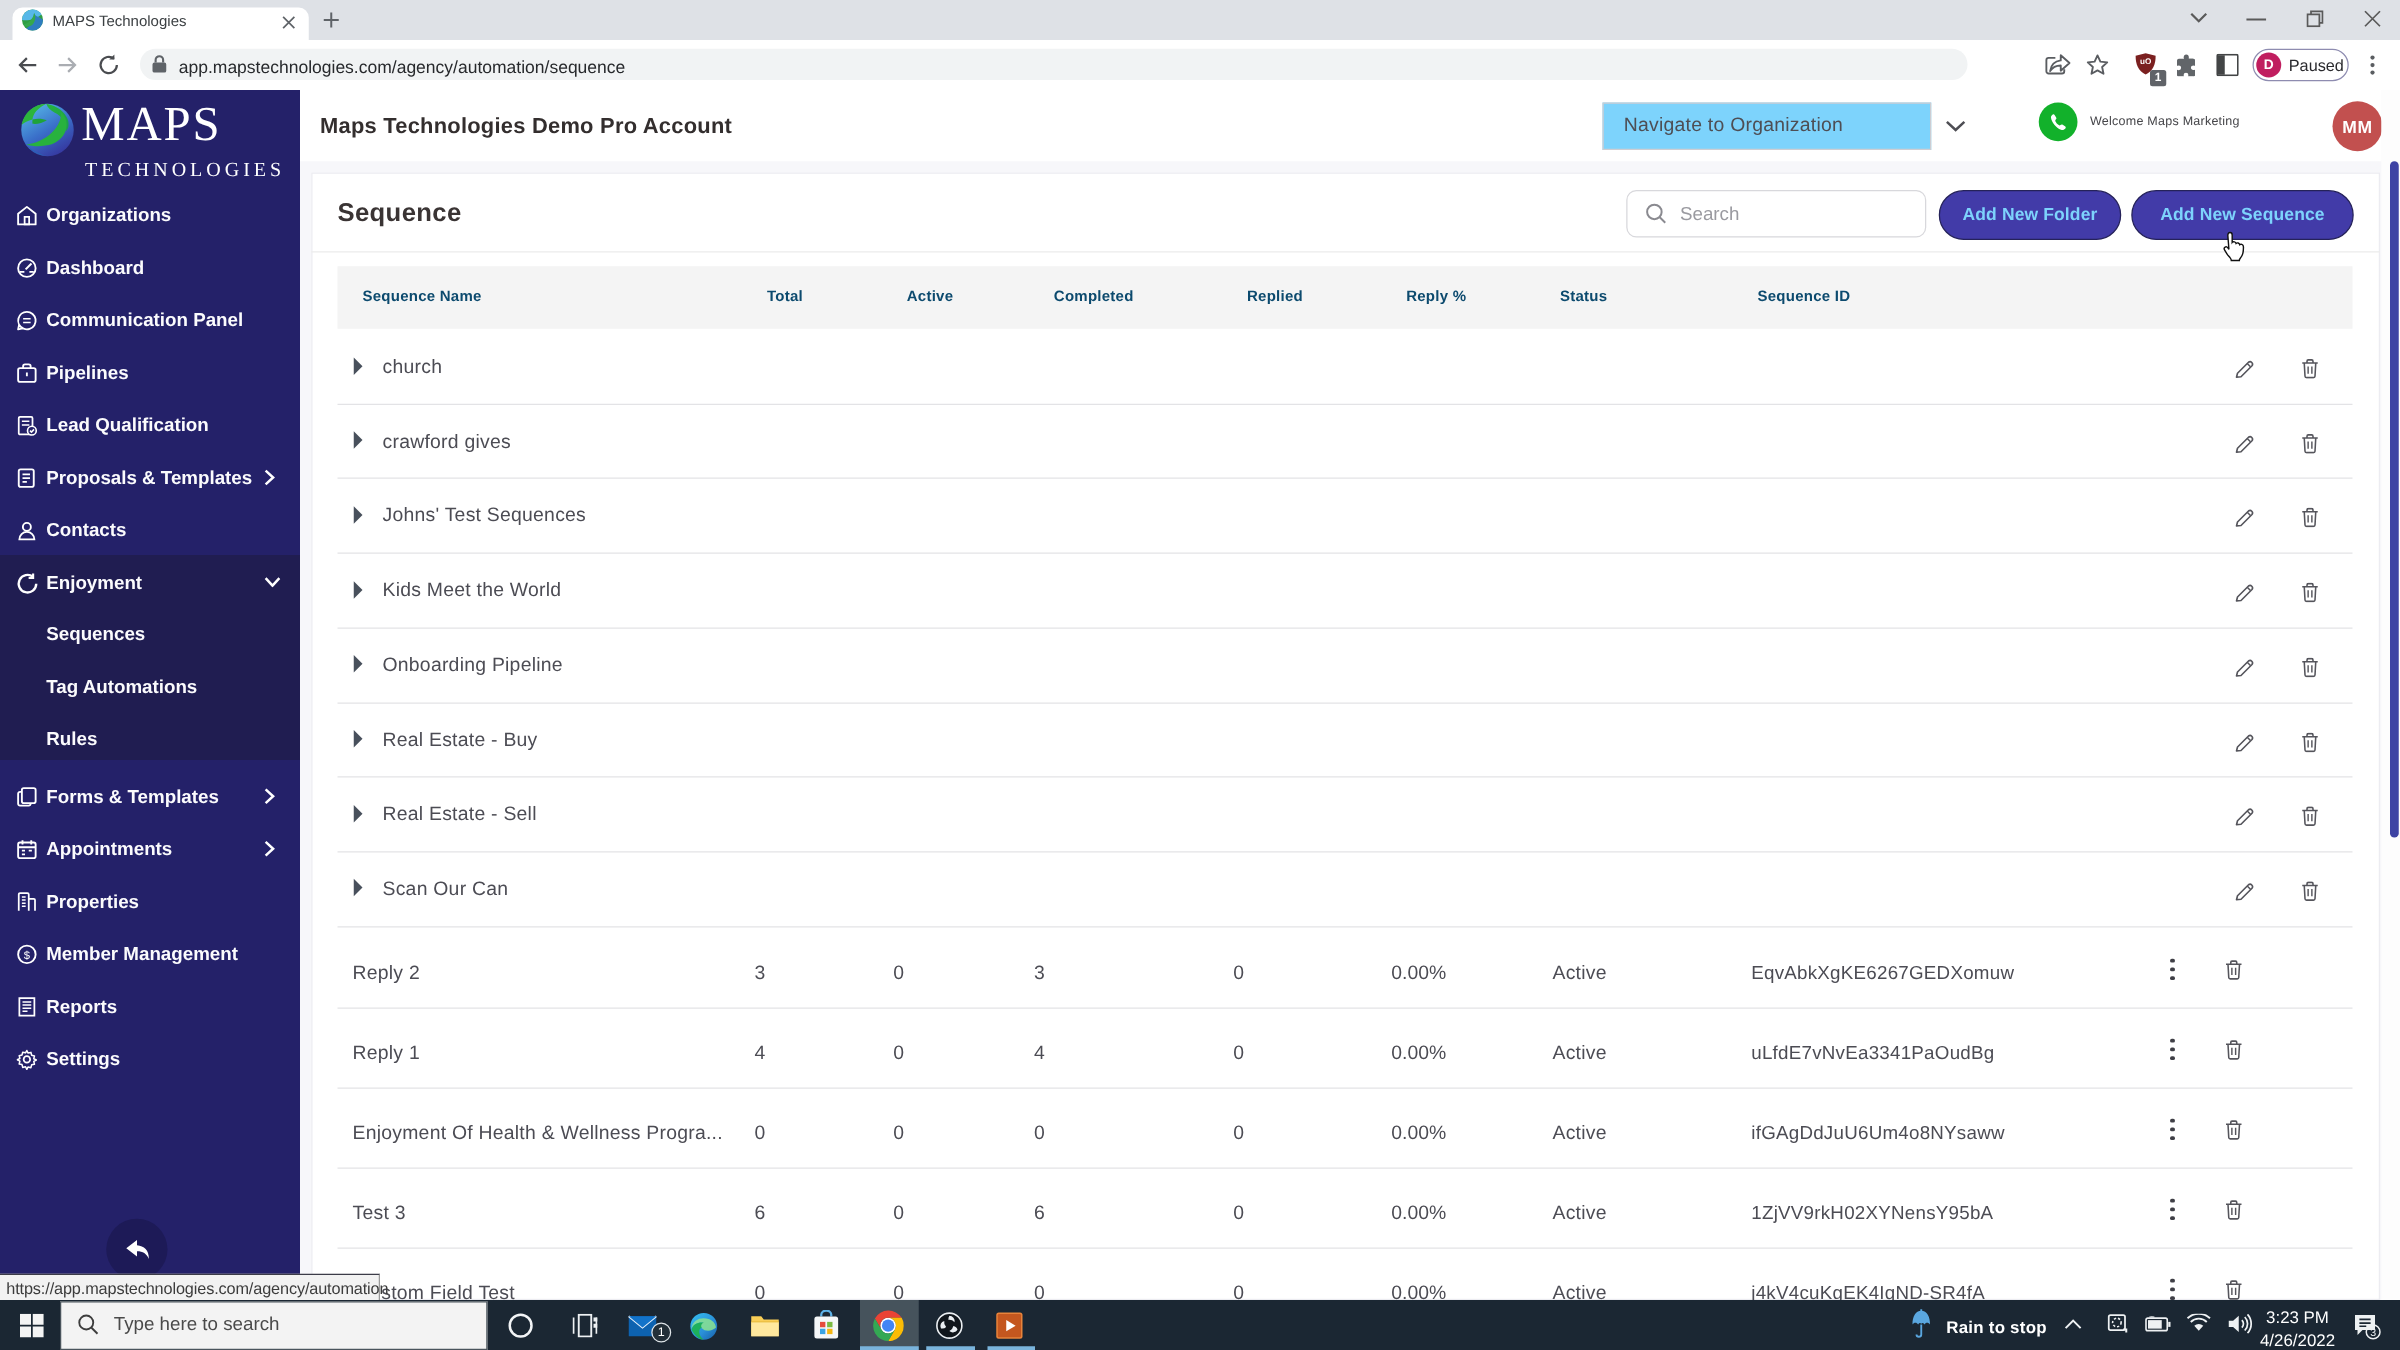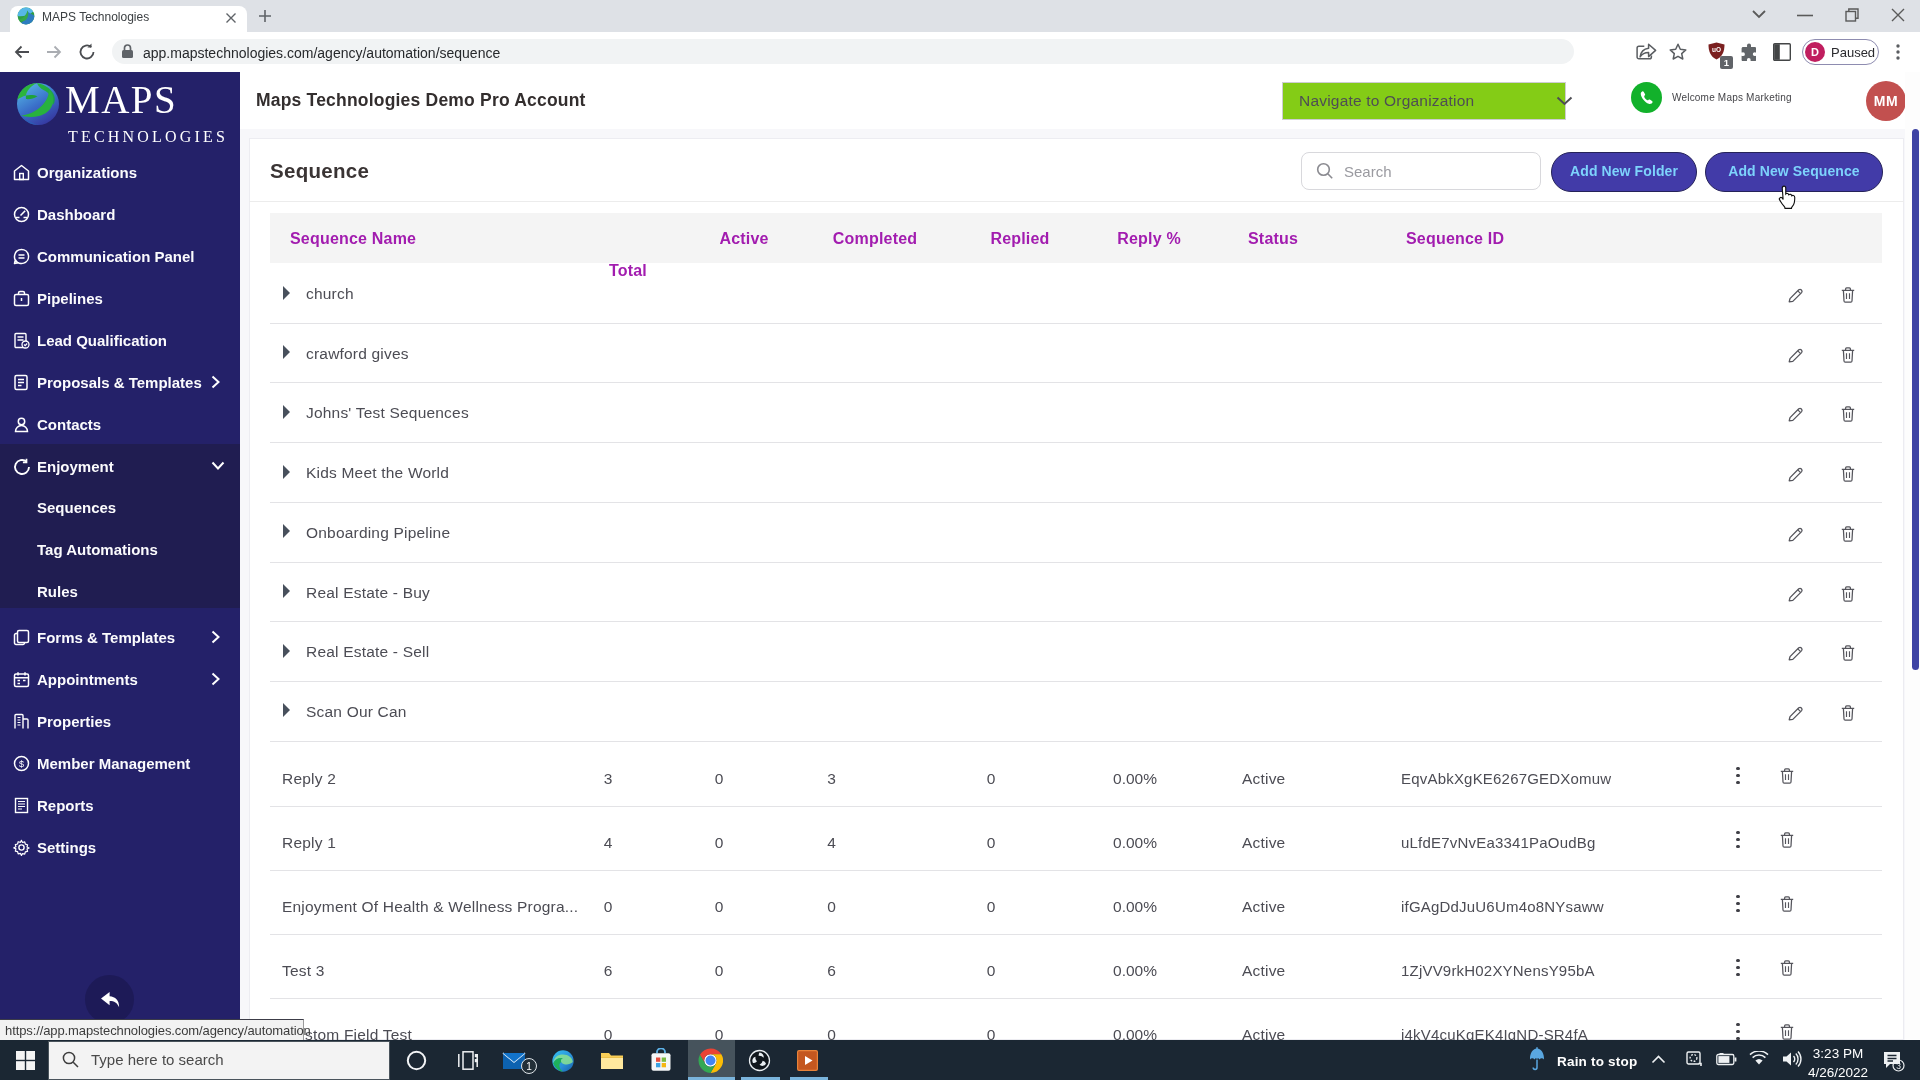--- a/index.html
+++ b/index.html
@@ -27,40 +27,40 @@
   .mi .lb { position:absolute; left:37px; top:13px; font-size:15px; font-weight:700; color:#fbfbfd; letter-spacing:0px; }
   .mi .chev { position:absolute; left:211px; top:14px; }
   .sub { position:absolute; left:37px; font-size:15px; font-weight:700; color:#fbfbfd; letter-spacing:0px; }
   #logoword { left:65px; top:80px; font-family:"Liberation Serif", serif; font-size:39px; line-height:39px; color:#fff; letter-spacing:1.5px; }
   #logoword2 { left:68px; top:132px; font-family:"Liberation Serif", serif; font-size:16px; line-height:10.5px; color:#fff; letter-spacing:3.2px; }
   #backcircle { left:85px; top:975px; width:49px; height:49px; border-radius:50%; background:#1d1a57; }
 
   
   #header { left:240px; top:72px; width:1680px; height:57px; background:#fff; }
   #htitle { left:256px; top:90px; font-size:17.5px; font-weight:700; color:#332e2e; letter-spacing:.2px; }
-  #navorg { left:1282px; top:82px; width:284px; height:38px; border:1px solid #cdcdd2; border-radius:0; background:#84cc16; }
+  #navorg { left:1282px; top:82px; width:263px; height:38px; border:1px solid #cdcdd2; border-radius:0; background:#7dd3fc; }
   #navorg span { position:absolute; left:16px; top:9px; font-size:15.5px; color:#4e4e54; letter-spacing:.2px; }
   #phonec { left:1631px; top:82px; width:31px; height:31px; border-radius:50%; background:#12b12b; }
   #welcome { left:1672px; top:92px; font-size:10px; color:#454549; letter-spacing:.2px; }
   #avatar { left:1866px; top:81px; width:40px; height:40px; border-radius:50%; background:#c2504f; color:#fff; font-size:14px; font-weight:700; text-align:center; line-height:40px; letter-spacing:.5px; }
 
   
   #content { left:240px; top:129px; width:1680px; height:911px; background:#f7f7fa; }
   #card { left:249px; top:138px; width:1655px; height:902px; background:#fff; border:1px solid #ececf1; }
   #ptitle { left:270px; top:159px; font-size:20.5px; font-weight:700; color:#3a3434; letter-spacing:.3px; }
   #sep1 { left:249px; top:201px; width:1655px; height:1px; background:#ececec; }
   #search { left:1301px; top:152px; width:240px; height:38px; border:1px solid #d8d8dc; border-radius:8px; background:#fff; }
   #search span { position:absolute; left:42px; top:10px; font-size:15px; color:#9a9aa0; }
   .btn { position:absolute; top:151.5px; height:40px; border-radius:20px; background:#423BA8; border:1.5px solid #252259; color:#7dd3fc; font-size:14px; font-weight:700; text-align:center; letter-spacing:.1px; box-sizing:border-box; }
   #btn1 { left:1551px; width:146px; line-height:37px; }
   #btn2 { left:1705px; width:178px; line-height:37px; }
 
   
   #thead { left:270px; top:213px; width:1612px; height:50px; background:#f4f4f4; }
-  .th { position:absolute; top:230px; font-size:16px; font-weight:600; color:#a21caf; letter-spacing:.2px; }
+  .th { position:absolute; top:230px; font-size:12px; font-weight:600; color:#0c4a6e; letter-spacing:.2px; }
   .rowsep { position:absolute; left:270px; width:1612px; height:1px; background:#e3e3e6; }
   .fname { position:absolute; left:306px; font-size:15.5px; color:#4c4c54; letter-spacing:.2px; }
   .tri { position:absolute; left:283px; width:0; height:0; border-left:7px solid #48505c; border-top:7px solid transparent; border-bottom:7px solid transparent; }
   .sname { position:absolute; left:282px; font-size:15.5px; color:#4c4c54; letter-spacing:.2px; }
   .num { position:absolute; font-size:15.5px; color:#4c4c54; transform:translateX(-50%); }
   .stat { position:absolute; left:1242px; font-size:15.5px; color:#4c4c54; letter-spacing:.2px; }
   .sid { position:absolute; left:1401px; font-size:15px; color:#4c4c54; letter-spacing:.2px; }
   .kebab { position:absolute; left:1736px; width:4px; }
   .kdot { width:3.5px; height:3.5px; border-radius:50%; background:#3f3f46; margin-bottom:3.5px; }
 
@@ -418,21 +418,21 @@
 <div class="abs btn" id="btn2">Add New Sequence</div>
 
 <div class="abs" style="left:1777px; top:184px;">
   <svg width="21" height="26" viewBox="0 0 24 28">
       <path d="M8 1.5 C9.4 1.5 10 2.6 10 3.8 V10.5 C10.4 10 11.2 9.8 12 10 C12.8 10.2 13.3 10.7 13.5 11.4 C14 10.9 14.8 10.8 15.5 11 C16.3 11.3 16.8 11.8 16.9 12.5 C17.4 12.1 18.2 12 18.9 12.3 C19.9 12.7 20.3 13.4 20.3 14.6 C20.3 16.4 20.2 18.6 19.8 20.3 C19.4 22 18.5 23.6 17.4 24.9 C16.8 25.6 16.5 26.2 16.5 27 H9.2 C9.2 26 8.8 25.3 8 24.4 C7.2 23.5 6 22.2 5.2 20.9 L3 17.3 C2.4 16.3 2.7 15.3 3.5 14.8 C4.4 14.2 5.5 14.5 6.1 15.4 L7 16.8 L6 4 C6 2.6 6.6 1.5 8 1.5 Z" fill="#fff" stroke="#111" stroke-width="1.3"></path>
     </svg>
 </div>
 
 <div class="abs" id="thead"></div>
 <div class="abs th" style="left:290px;">Sequence Name</div>
-<div class="abs th" style="left:628px; transform:translateX(-50%);margin-top:32px;">Total</div>
+<div class="abs th" style="left:628px; transform:translateX(-50%);">Total</div>
 <div class="abs th" style="left:744px; transform:translateX(-50%);">Active</div>
 <div class="abs th" style="left:875px; transform:translateX(-50%);">Completed</div>
 <div class="abs th" style="left:1020px; transform:translateX(-50%);">Replied</div>
 <div class="abs th" style="left:1149px; transform:translateX(-50%);">Reply %</div>
 <div class="abs th" style="left:1248px;">Status</div>
 <div class="abs th" style="left:1406px;">Sequence ID</div>
 
 <div id="folderrows">
     <div class="tri" style="top:285.5px;"></div>
     <div class="fname" style="top:285px;">church</div>

